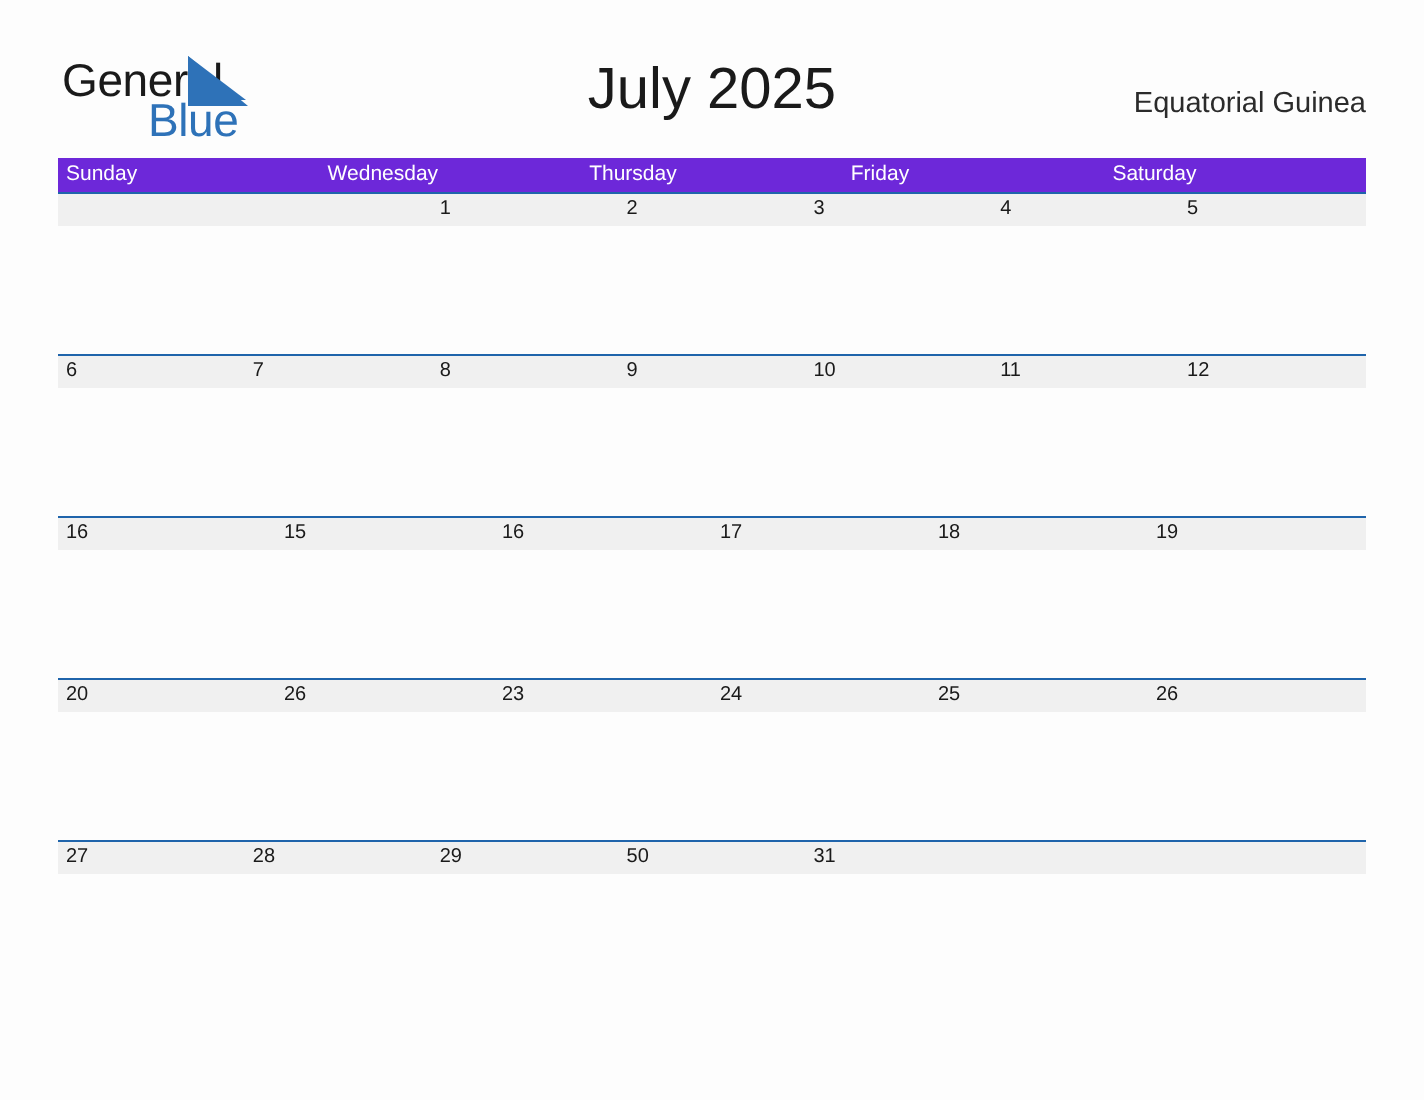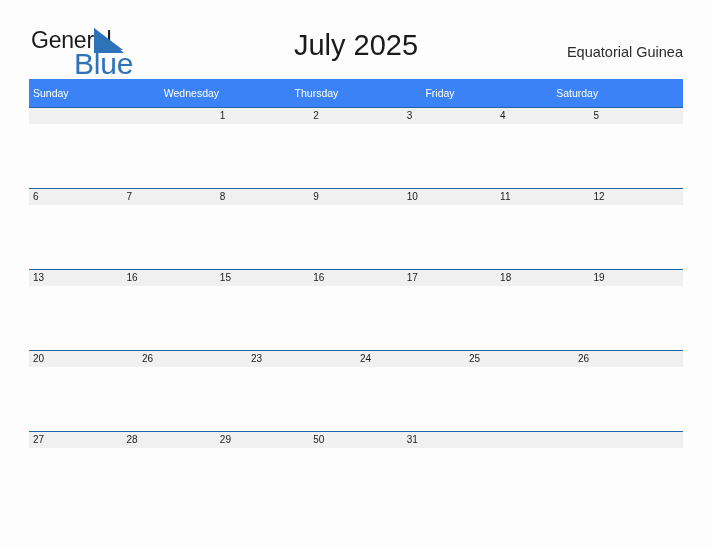--- a/index.html
+++ b/index.html
@@ -37,21 +37,21 @@
     top: 0;
     font-size: 23px;
     letter-spacing: -0.2px;
     color: #1a1a1a;
     line-height: 1;
   }
   .logo-blue {
     position: absolute;
     left: 43px;
     top: 20px;
-    font-size: 30px;
+    font-size: 23px;
     letter-spacing: -0.2px;
     color: #2e72b8;
     line-height: 1;
   }
   .logo-flag {
     position: absolute;
     left: 63px;
     top: -1px;
     width: 30px;
     height: 25px;
@@ -80,23 +80,22 @@
   .calendar {
     position: absolute;
     left: 29px;
     top: 79px;
     width: 654px;
   }
 
   .dow-row {
     display: flex;
     width: 654px;
-    height: 28px;
-    background: #3b82f6;
-    align-items: center;
+    height: 17px;
+    background: #6d28d9;
   }
   .dow-cell {
     flex: 1 1 0;
     font-size: 10.5px;
     color: #ffffff;
     padding-left: 4px;
     line-height: 17px;
     box-sizing: border-box;
     overflow: hidden;
     white-space: nowrap;
@@ -232,23 +231,20 @@
           <span class="day-num">12</span>
         </div>
     </div>
   </div>
 
   <div class="week-row">
     <div class="rule"></div>
     <div class="band"></div>
     <div class="week-cells">
       <div class="day-cell">
-          <span class="day-num">13</span>
-        </div>
-      <div class="day-cell">
           <span class="day-num">16</span>
         </div>
       <div class="day-cell">
           <span class="day-num">15</span>
         </div>
       <div class="day-cell">
           <span class="day-num">16</span>
         </div>
       <div class="day-cell">
           <span class="day-num">17</span>

